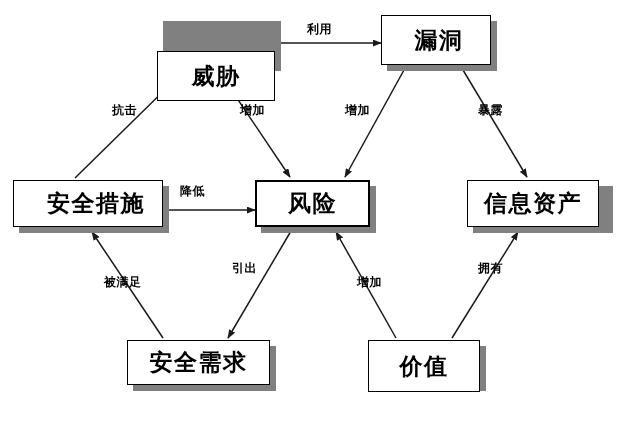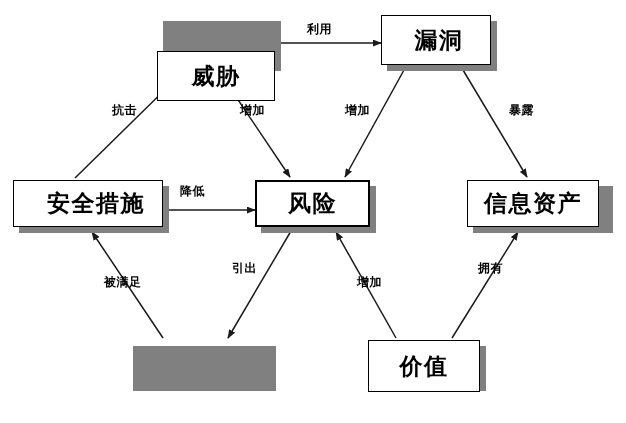--- a/index.html
+++ b/index.html
@@ -119,34 +119,37 @@
   </div>
 
   <div class="node emphasis" style="left:255px; top:180px; width:115px; height:47px;">
     <span class="node-label">风险</span>
   </div>
 
   <div class="node" style="left:467px; top:180px; width:132px; height:47px;">
     <span class="node-label">信息资产</span>
   </div>
 
+  <div class="node" style="left:127px; top:340px; width:143px; height:45px;">
+    <span class="node-label">安全需求</span>
+  </div>
 
   <div class="node" style="left:368px; top:340px; width:112px; height:52px;">
     <span class="node-label">价值</span>
   </div>
 
   <div class="edge-label" style="left:307px; top:23px;">利用</div>
 
   <div class="edge-label" style="left:112px; top:104px;">抗击</div>
 
   <div class="edge-label" style="left:240px; top:104px;">增加</div>
 
   <div class="edge-label" style="left:345px; top:104px;">增加</div>
 
-  <div class="edge-label" style="left:478px; top:104px;margin-left:31px;">暴露</div>
+  <div class="edge-label" style="left:478px; top:104px;">暴露</div>
 
   <div class="edge-label" style="left:180px; top:185px;">降低</div>
 
   <div class="edge-label" style="left:104px; top:276px;">被满足</div>
 
   <div class="edge-label" style="left:232px; top:262px;">引出</div>
 
   <div class="edge-label" style="left:357px; top:276px;">增加</div>
 
   <div class="edge-label" style="left:478px; top:262px;">拥有</div>

